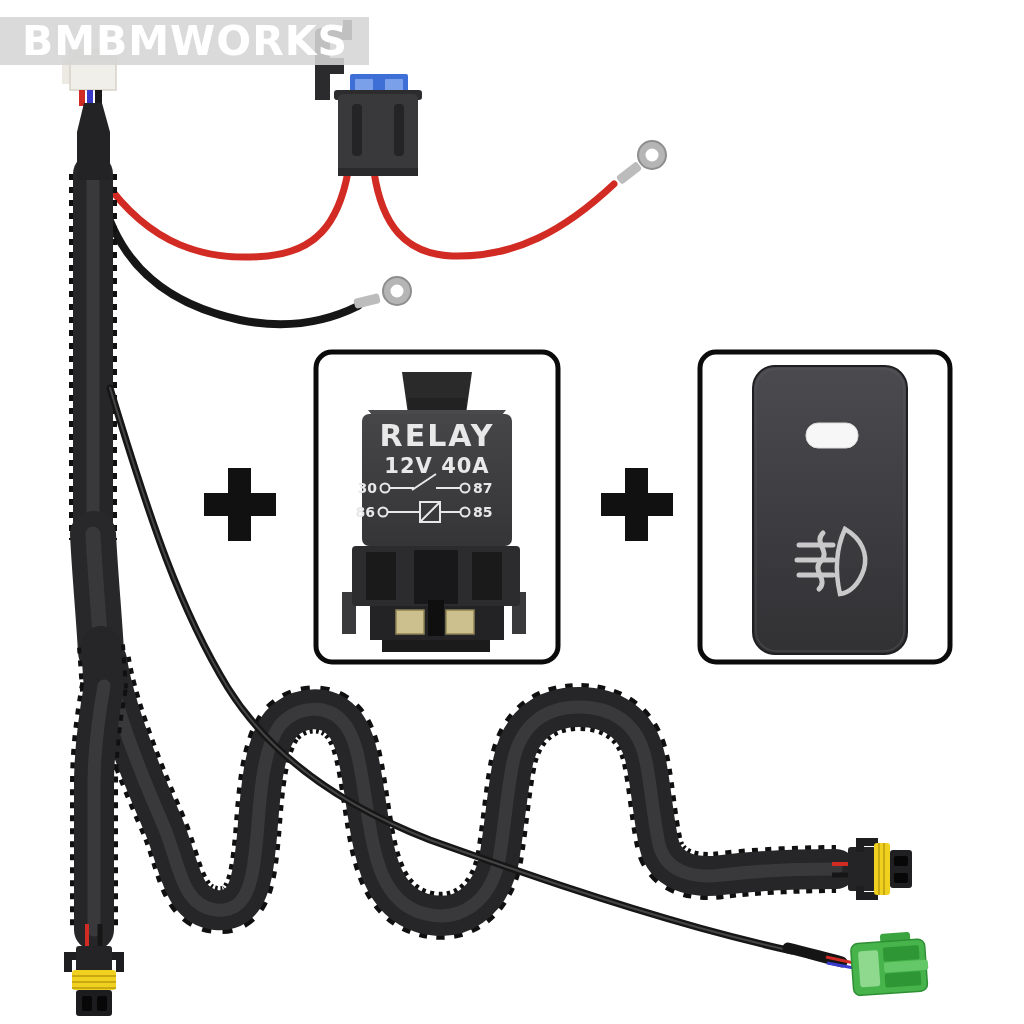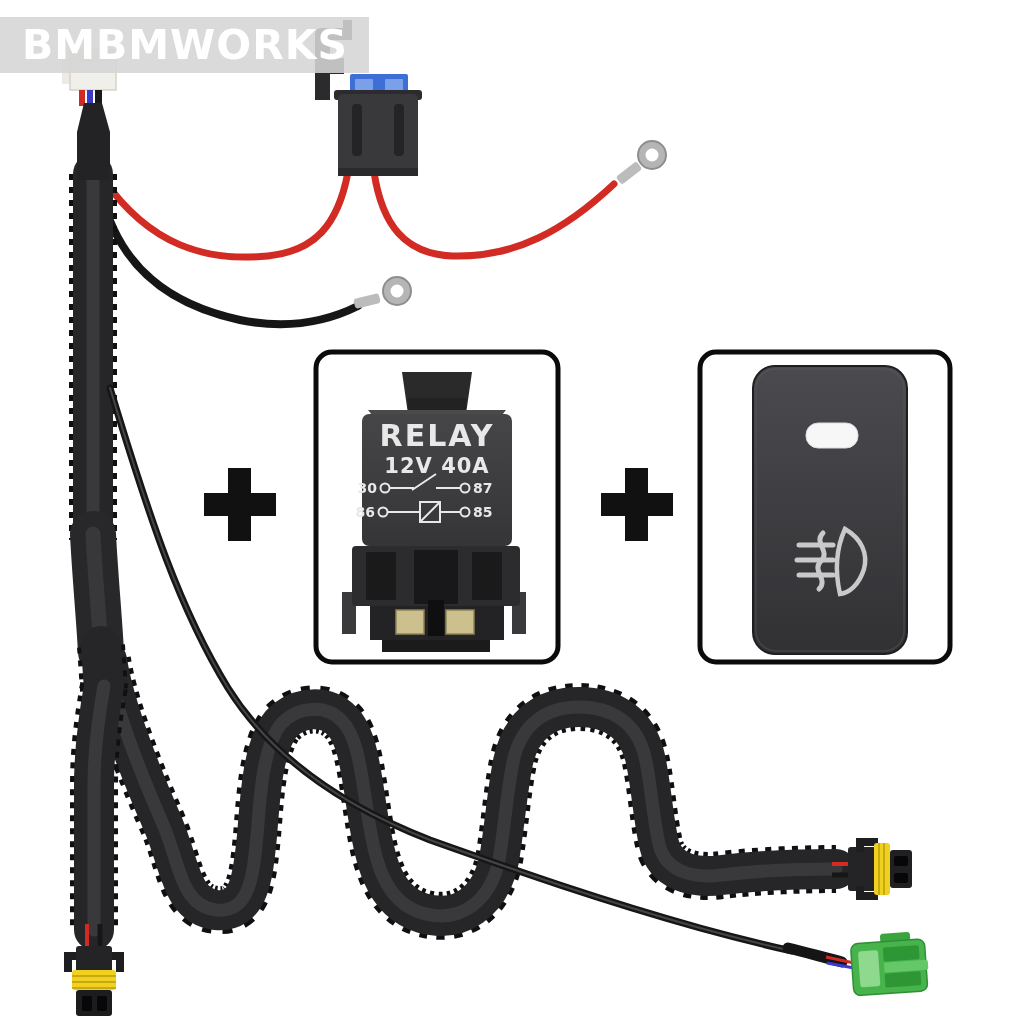--- a/index.html
+++ b/index.html
@@ -1,19 +1,19 @@
 <!DOCTYPE html>
 <html><head>
 <meta charset="utf-8">
 <style>
   html,body{margin:0;padding:0;background:#ffffff;}
   .stage{position:relative;width:1024px;height:1024px;background:#ffffff;overflow:hidden;
          font-family:"DejaVu Sans", sans-serif;}
   .stage svg{position:absolute;left:0;top:0;}
-  .watermark{position:absolute;left:0;top:17px;width:369px;height:56px;
+  .watermark{position:absolute;left:0;top:17px;width:369px;height:48px;
              background:rgba(213,213,213,0.88);
              display:flex;align-items:center;box-sizing:border-box;padding-left:22px;
              font-weight:bold;font-size:41px;letter-spacing:1px;color:#ffffff;
              font-family:"DejaVu Sans", sans-serif;}
   text{font-family:"DejaVu Sans", sans-serif;}
 </style>
 </head>
 <body>
 
 <div class="stage">

